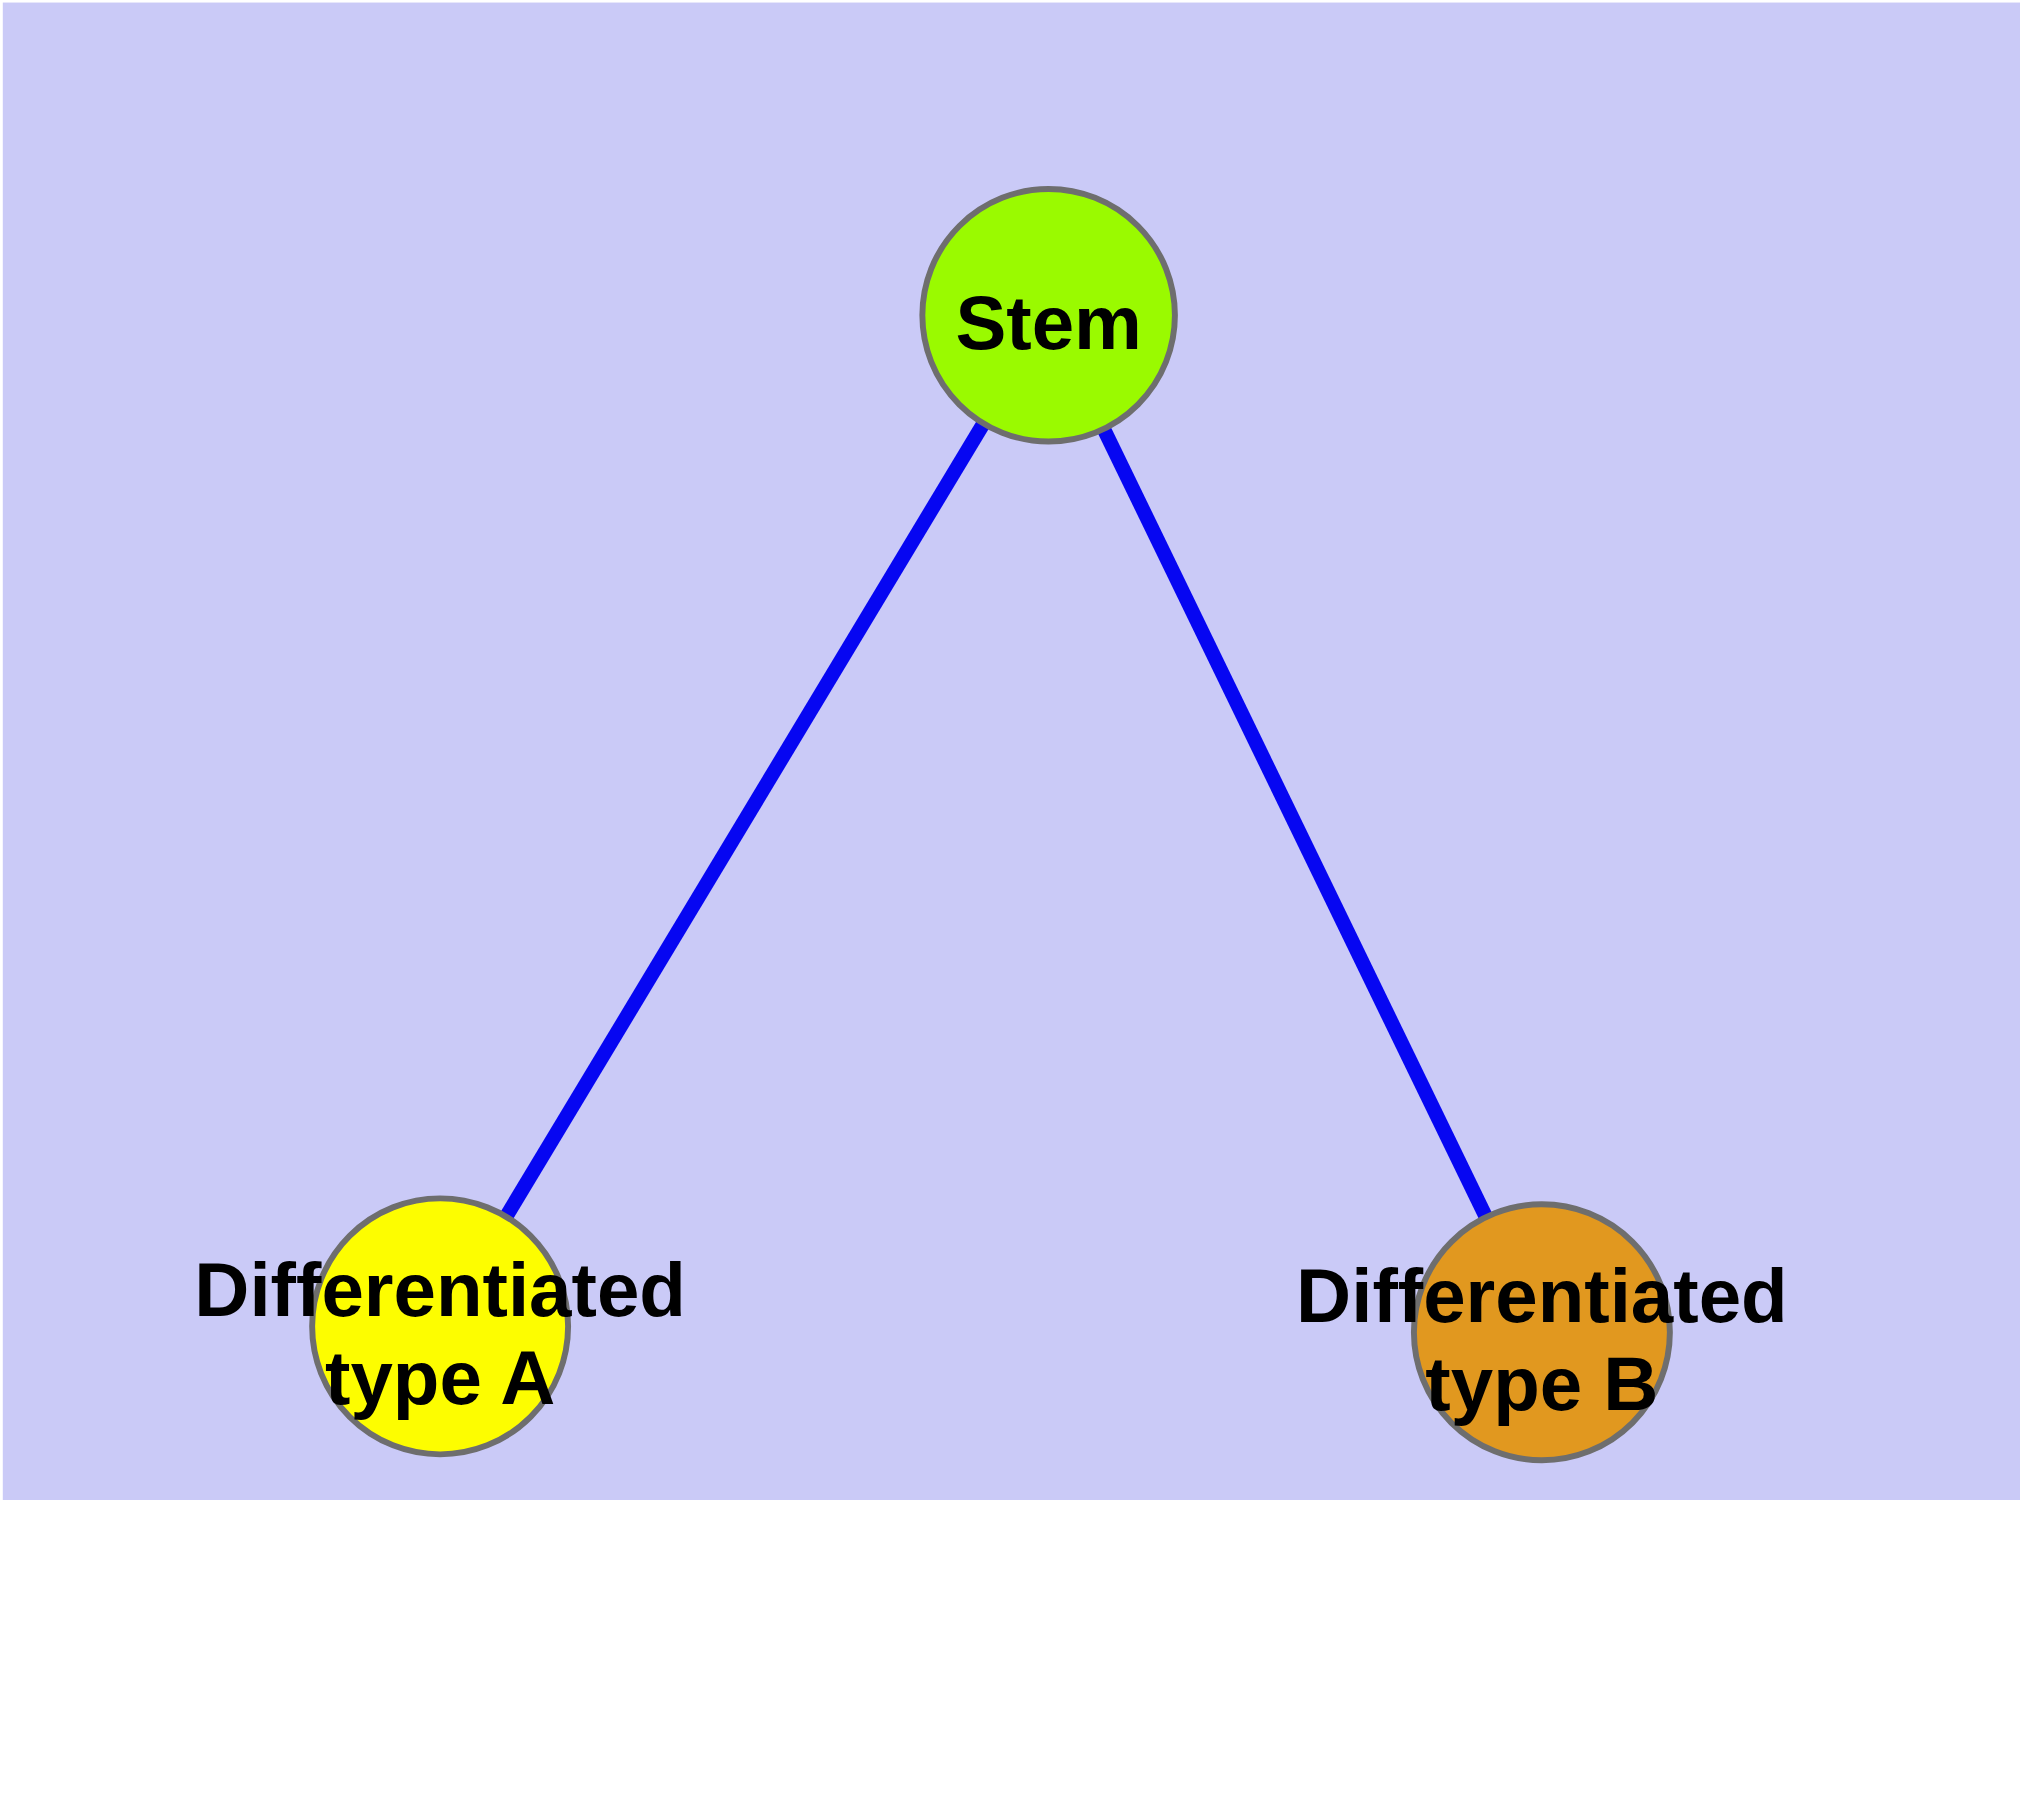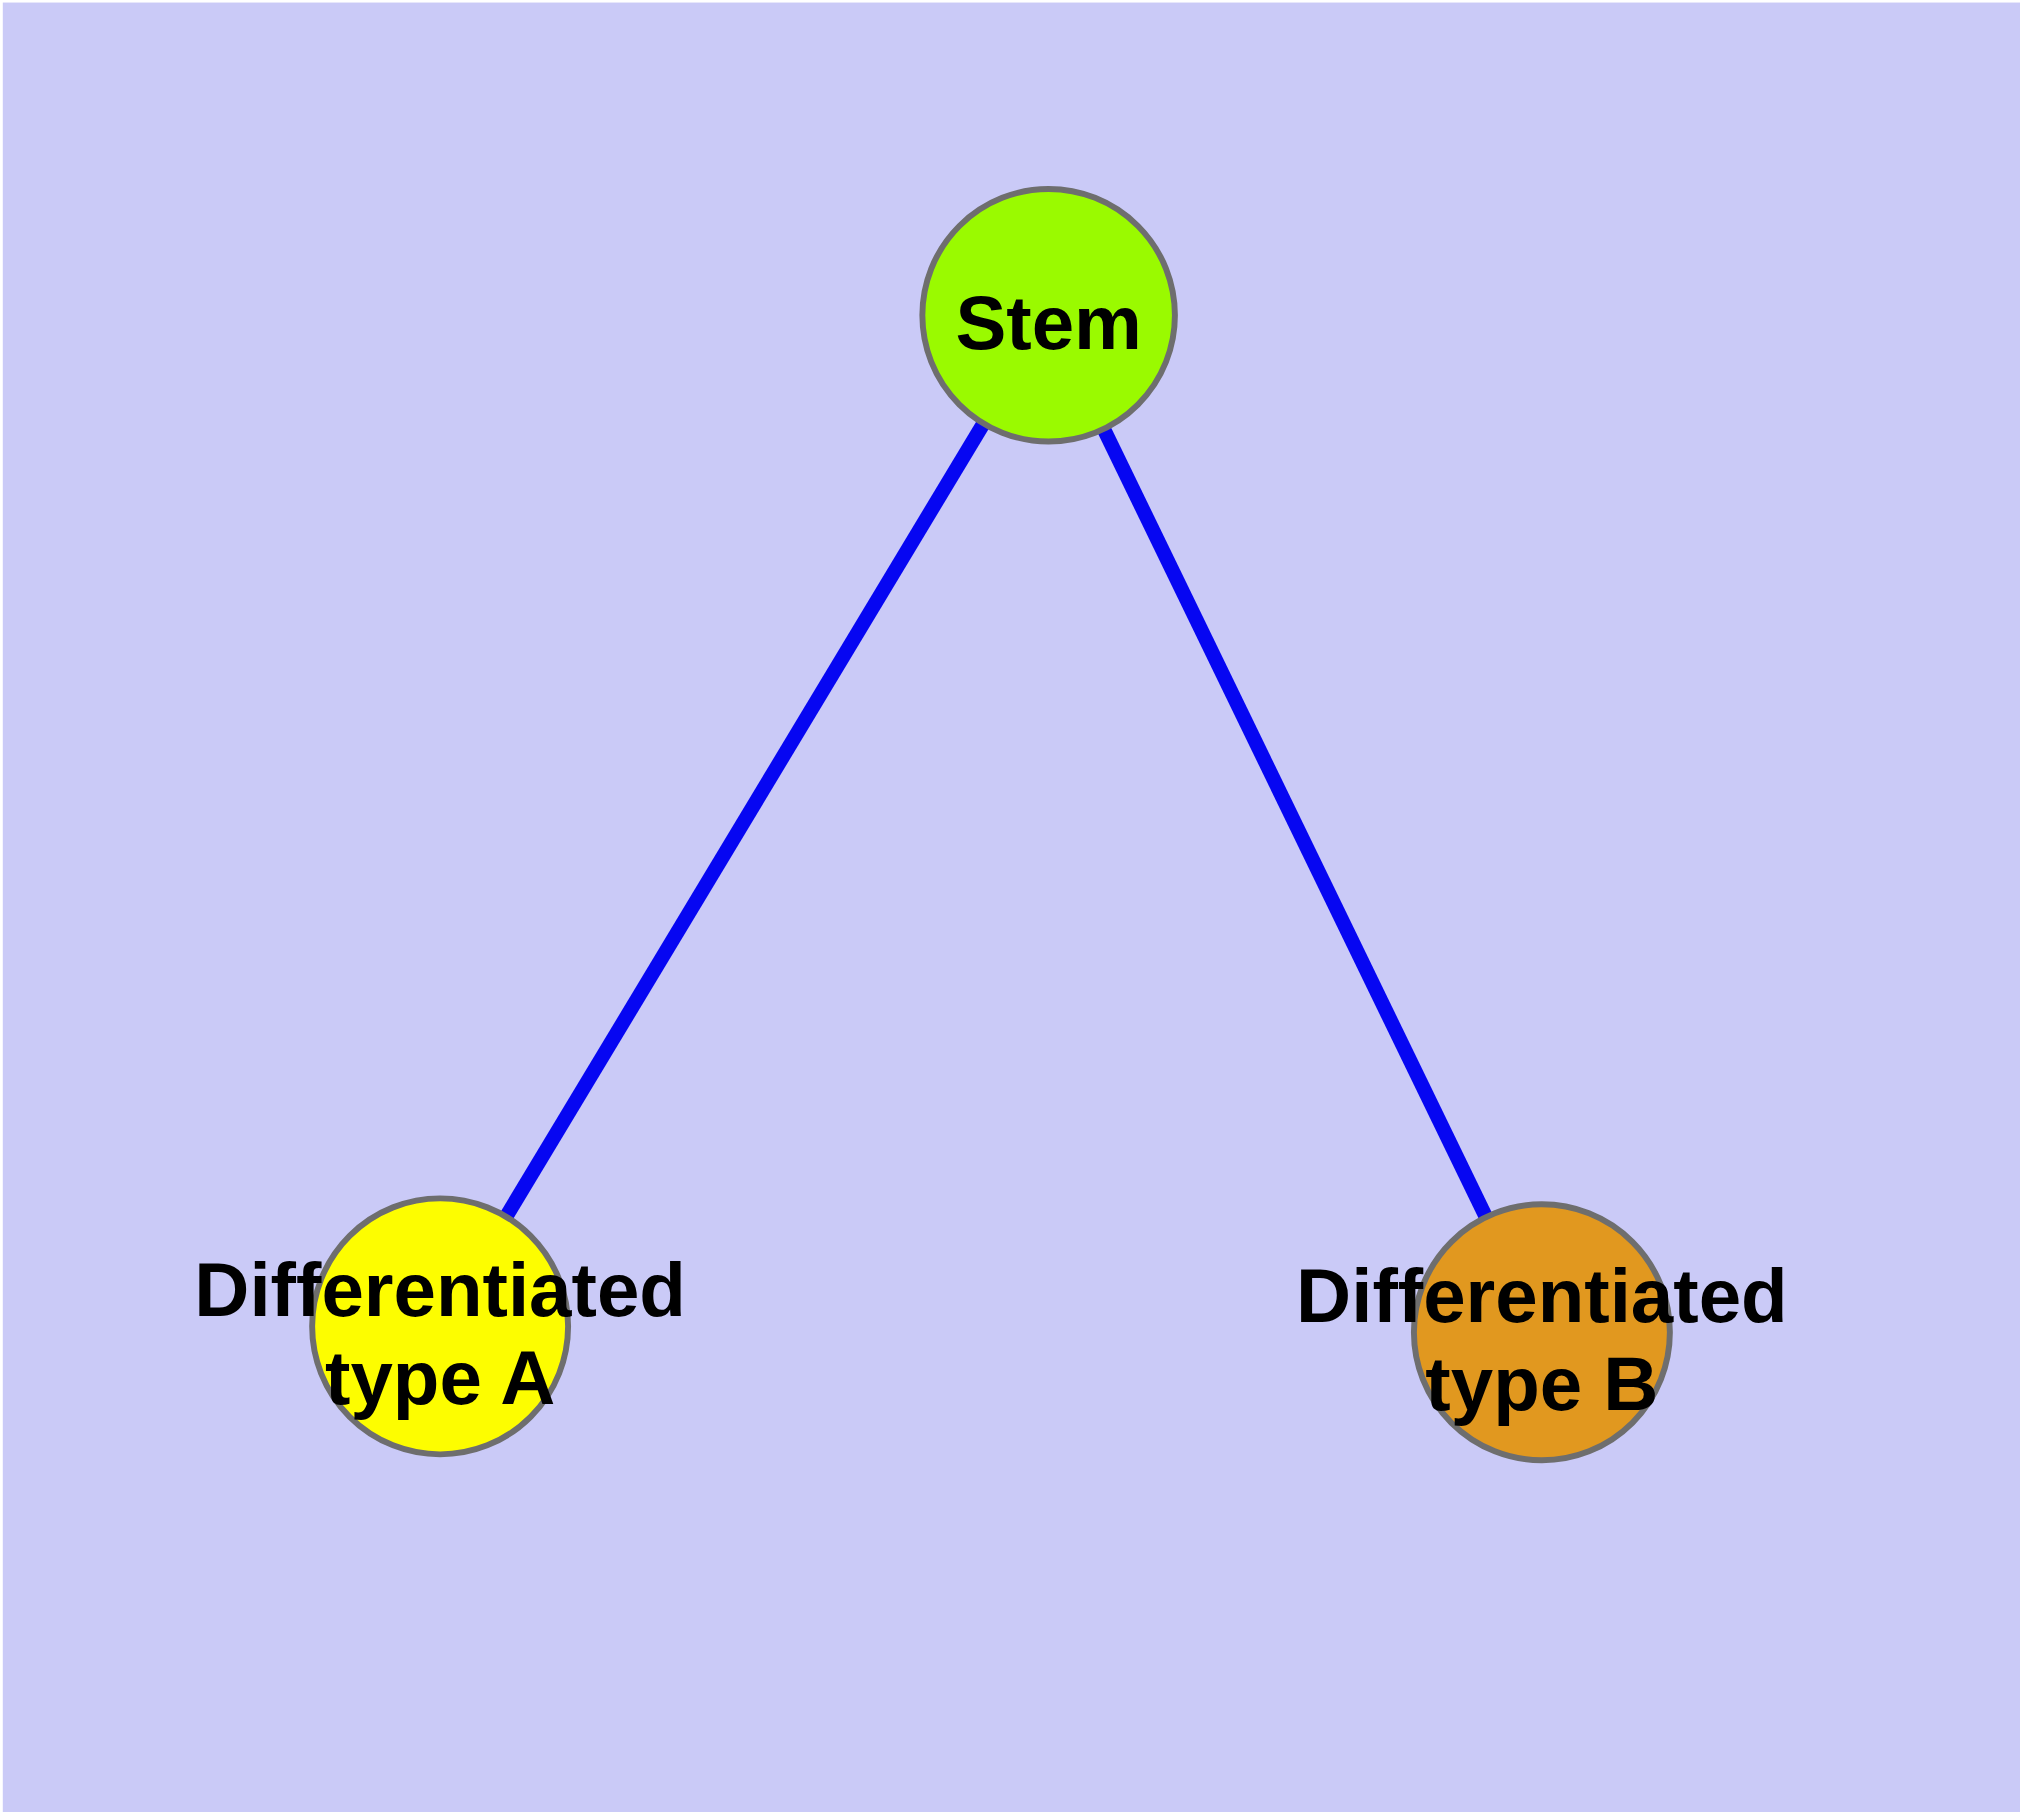--- a/index.html
+++ b/index.html
@@ -3,21 +3,21 @@
 <meta charset="utf-8">
 <style>
   html, body {
     margin: 0;
     padding: 0;
     background: #ffffff;
   }
   .canvas {
     position: relative;
     width: 2021px;
-    height: 1812px;
+    height: 1500px;
     background: #ffffff;
     overflow: hidden;
     font-family: "Liberation Sans", sans-serif;
   }
   .canvas svg {
     position: absolute;
     top: 0;
     left: 0;
     display: block;
   }

